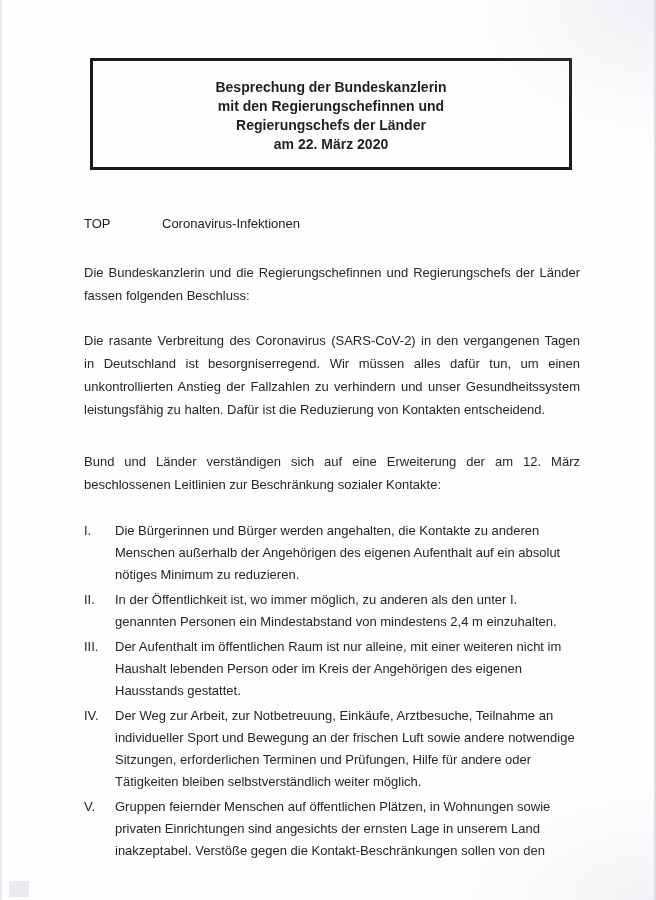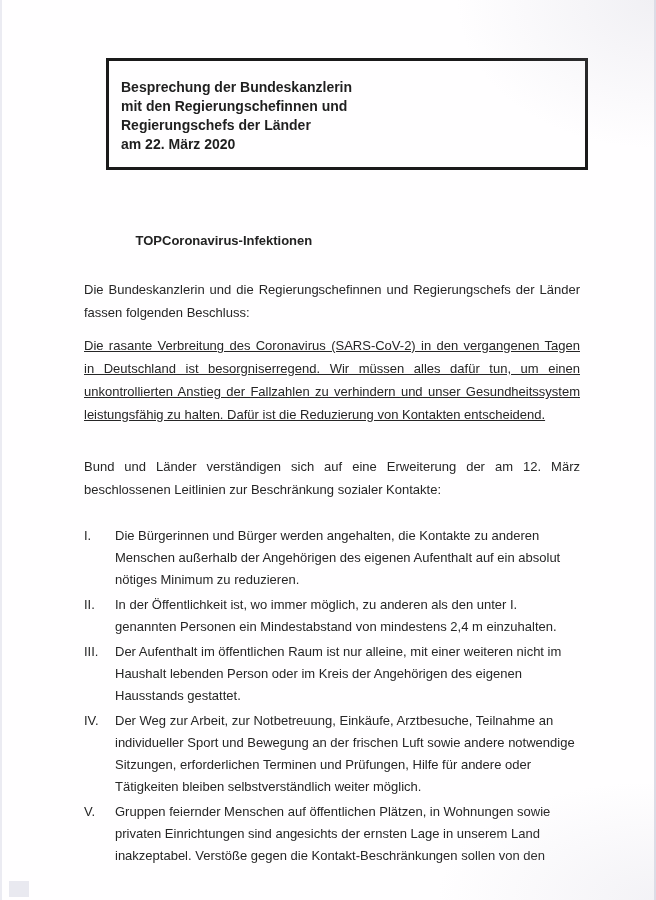--- a/index.html
+++ b/index.html
@@ -44,56 +44,55 @@
   .artifact {
     position: absolute;
     left: 7px;
     bottom: 3px;
     width: 20px;
     height: 16px;
     background: #e9e9f0;
   }
 
   .title-box {
-    margin-left: 22px;
+    margin-left: 6px;
     width: 482px;
     box-sizing: border-box;
     border: 3px solid #1a1a1a;
     padding: 17px 12px 13px 12px;
-    text-align: left;
+    text-align: center;
     font-weight: bold;
     font-size: 14px;
     line-height: 19px;
     color: #1f1f1f;
   }
 
   .agenda {
-    margin-top: 63px;
+    margin-top: 46px;
     display: flex;
-    font-weight: bold;
+    font-weight: normal;
     font-size: 13px;
     line-height: 16px;
     color: #222222;
-    text-align: right;
   }
   .agenda-label { width: 78px; }
 
   .preamble {
     margin-top: 29px;
     font-size: 13px;
     line-height: 23px;
     width: 496px;
   }
 
   .paragraph {
     font-size: 13px;
     line-height: 23px;
     width: 496px;
   }
-  .paragraph:first-child { margin-top: 10px; text-decoration: underline; }
+  .paragraph:first-child { margin-top: 22px; }
   .paragraph + .paragraph { margin-top: 29px; }
 
   .stretch {
     text-align: justify;
     text-align-last: justify;
   }
 
   .numbered-list {
     margin-top: 24px;
     font-size: 13px;

